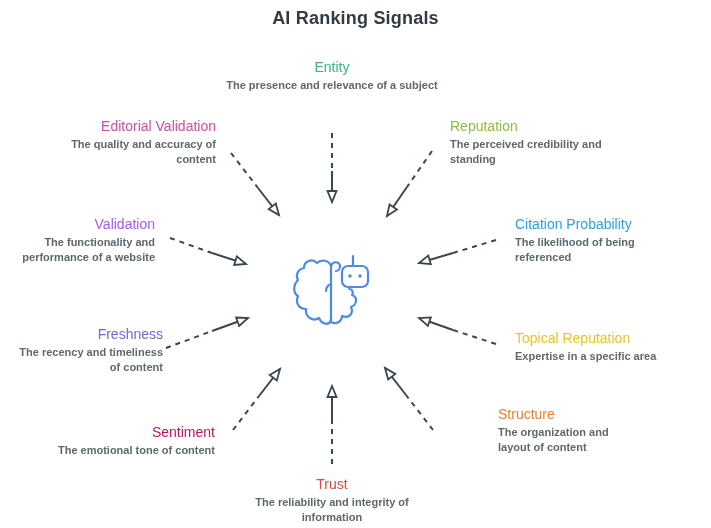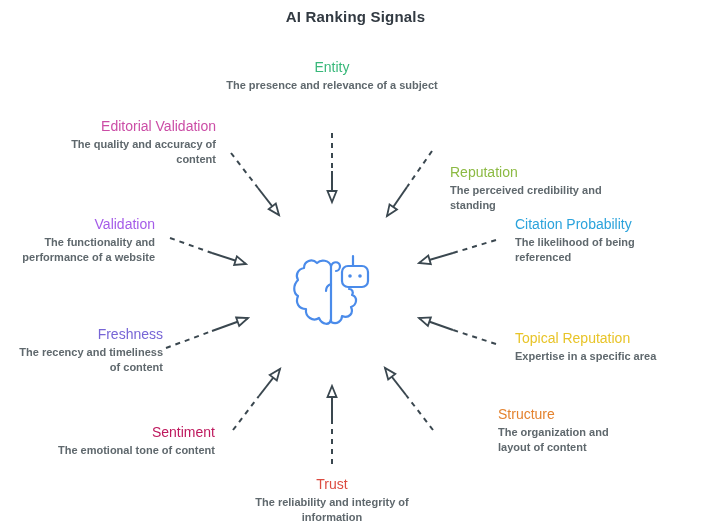--- a/index.html
+++ b/index.html
@@ -13,21 +13,21 @@
   body{font-family:"Liberation Sans", sans-serif;}
   .canvas{
     position:relative;
     width:711px;height:528px;
     background:var(--bg-color);
     overflow:hidden;
   }
   .main-title{
     position:absolute;top:8px;left:0;width:711px;
     text-align:center;
-    font-size:15px;font-weight:700;letter-spacing:.2px;
+    font-size:18px;font-weight:700;letter-spacing:.2px;
     color:var(--title-color);
   }
   .signal{position:absolute;}
   .signal .signal-title{
     font-size:14px;font-weight:400;line-height:1.15;margin:0 0 3px 0;
   }
   .signal .signal-desc{
     font-size:11px;font-weight:700;line-height:1.38;color:var(--desc-color);
   }
   .align-c{text-align:center;}
@@ -127,21 +127,21 @@
   <div class="signal align-c" style="left:222px;top:59px;width:220px;">
     <div class="signal-title" style="color: rgb(56, 184, 122);">Entity</div>
     <div class="signal-desc">The presence and relevance of a subject</div>
   </div>
 
   <div class="signal align-r" style="left:16px;top:118px;width:200px;">
     <div class="signal-title" style="color: rgb(203, 77, 166);">Editorial Validation</div>
     <div class="signal-desc" style="padding-left:55px;">The quality and accuracy of content</div>
   </div>
 
-  <div class="signal align-l" style="left:450px;top:118px;width:160px;margin-top:46px;">
+  <div class="signal align-l" style="left:450px;top:118px;width:160px;">
     <div class="signal-title" style="color: rgb(140, 186, 67);">Reputation</div>
     <div class="signal-desc">The perceived credibility and standing</div>
   </div>
 
   <div class="signal align-r" style="left:5px;top:216px;width:150px;">
     <div class="signal-title" style="color: rgb(165, 92, 232);">Validation</div>
     <div class="signal-desc">The functionality and performance of a website</div>
   </div>
 
   <div class="signal align-l" style="left:515px;top:216px;width:160px;">

